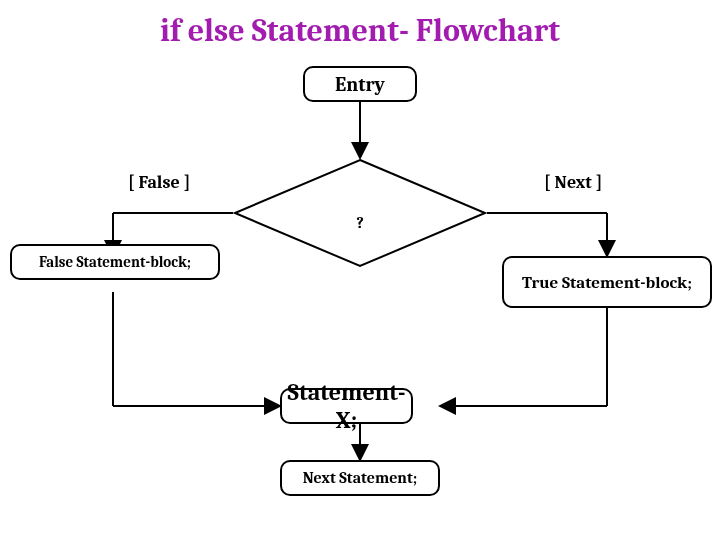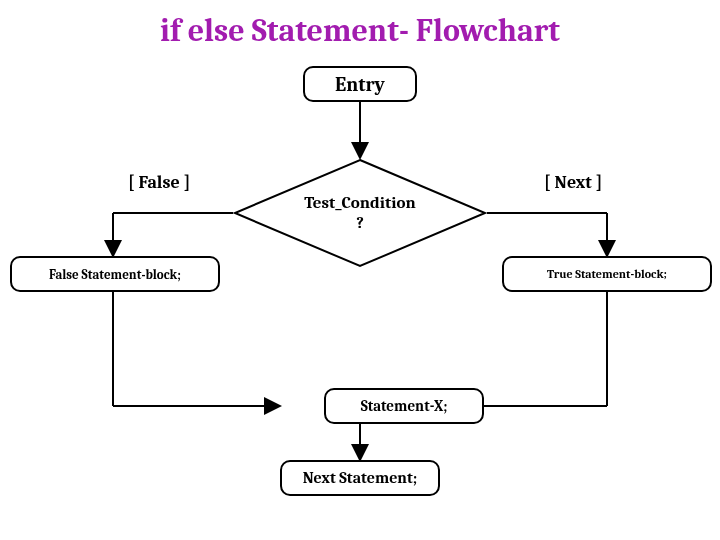--- a/index.html
+++ b/index.html
@@ -27,23 +27,23 @@
     border-radius: 10px;
     background: #fff;
     display: flex;
     align-items: center;
     justify-content: center;
     font-weight: bold;
     font-size: 18px;
     text-align: center;
   }
   .entry { left: 303px; top: 66px; width: 114px; height: 36px; font-size: 20px; }
-  .false-block { left: 10px; top: 256px; width: 210px; height: 36px; font-size: 13px; }
-  .true-block  { left: 502px; top: 256px; width: 210px; height: 36px; font-size: 12px; }
-  .stmt-x { left: 280px; top: 388px; width: 160px; height: 36px; font-size: 15px; margin-left: 44px; }
+  .false-block { left: 10px; top: 244px; width: 210px; height: 36px; font-size: 15px; }
+  .true-block  { left: 502px; top: 256px; width: 210px; height: 52px; font-size: 17px; }
+  .stmt-x { left: 280px; top: 388px; width: 133px; height: 36px; font-size: 24px; }
   .next  { left: 280px; top: 460px; width: 160px; height: 36px; font-size: 16px; text-align: center; }
   .diamond {
     position: absolute;
     left: 233px; top: 158px;
     width: 254px; height: 110px;
   }
   .diamond svg { position: absolute; top: 0; left: 0; }
   .diamond-text {
     position: absolute;
     left: 0; top: 0; width: 100%; height: 100%;
@@ -95,21 +95,21 @@
 </svg>
 
 <div class="box entry">Entry</div>
 
 <div class="diamond">
   <svg width="254" height="110">
     <polygon points="127,2 252,55 127,108 2,55" fill="#fff" stroke="#000" stroke-width="2"></polygon>
   </svg>
   <div class="diamond-text">
     <div>
-      <span>Test_Condition</span><br>
+      <br>
       <span>?</span>
     </div>
   </div>
 </div>
 
 <div class="label label-false">[ False ]</div>
 <div class="label label-true">[ Next ]</div>
 
 <div class="box false-block">False Statement-block;</div>
 <div class="box true-block">True Statement-block;</div>

